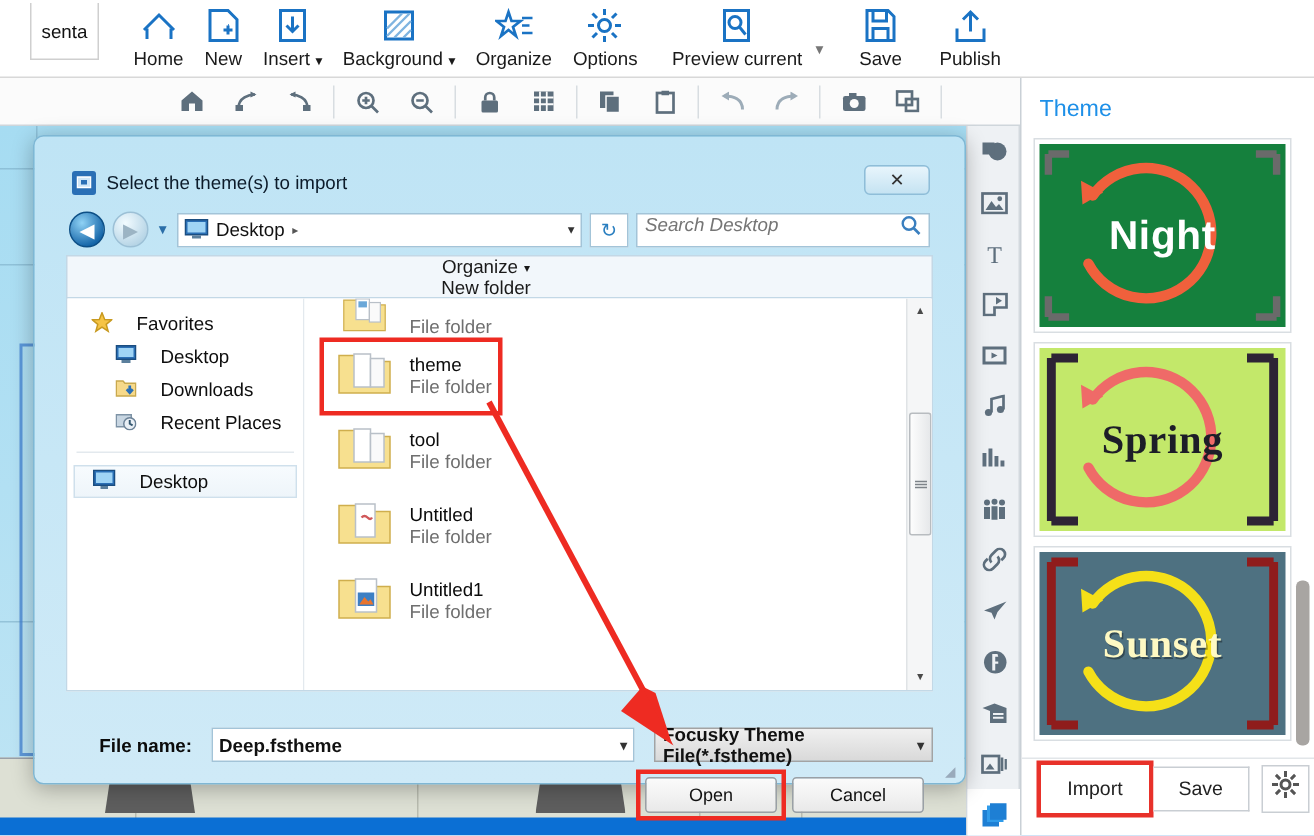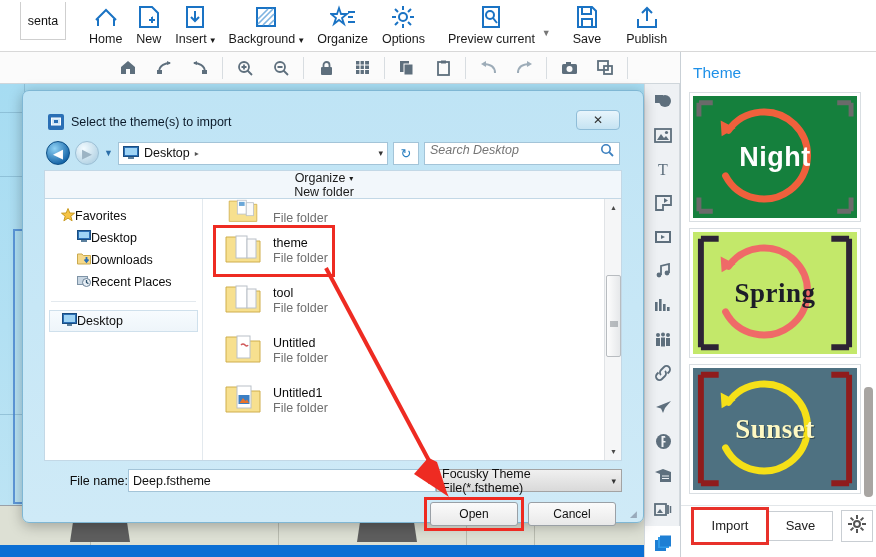--- a/index.html
+++ b/index.html
@@ -209,21 +209,21 @@
 
   .body {
     margin: 0 4px; height: 263px; background: #fff; border: 1px solid #c3d8e6;
     display: flex; position: relative;
   }
   .navpane {
     width: 158px; border-right: 1px solid #e3e9ee; padding: 6px 0 0 0;
     position: relative; background: #fff;
   }
   .np-item {
-    height: 22px; display: flex; align-items: center; gap: 0;
+    height: 22px; display: flex; align-items: center; gap: 16px;
     padding-left: 16px; font-size: 12.5px; color: #0d0d0d; cursor: default;
   }
   .np-item.sub { padding-left: 32px; }
   .np-item.selected {
     background: linear-gradient(180deg,#f7fbfe,#eef5fa);
     border: 1px solid #cfe0ec; margin: 0 4px; padding-left: 12px;
   }
   .np-sep { height: 1px; background: #e3e9ee; margin: 8px 6px; }
 
   .filelist {
@@ -250,21 +250,21 @@
     background: linear-gradient(90deg,#fdfdfd,#e6e8ea);
     display: flex; align-items: center; justify-content: center;
   }
   .fl-grip { width: 8px; height: 6px; }
 
   .redbox {
     position: absolute; border: 3px solid #ee2b22; pointer-events: none; z-index: 9;
   }
 
   .footerrow {
-    margin: 8px 4px 0 4px; display: flex; align-items: center; gap: 0;
+    margin: 24px 4px 0 4px; display: flex; align-items: center; gap: 13px; font-weight: bold;
   }
   .fn-label { font-size: 12.5px; color: #0b0b0b; width: 84px; text-align: right; }
   .fn-input {
     flex: 1; height: 23px; background: #fff; border: 1px solid #a3c4d8;
     display: flex; align-items: center; padding: 0 4px; font-size: 12.5px; color: #111;
   }
   .fn-caret { margin-left: auto; font-size: 9px; color: #333; }
   .fn-type {
     width: 186px; height: 23px;
     background: linear-gradient(180deg,#f0f0f0,#d9d9d9);

